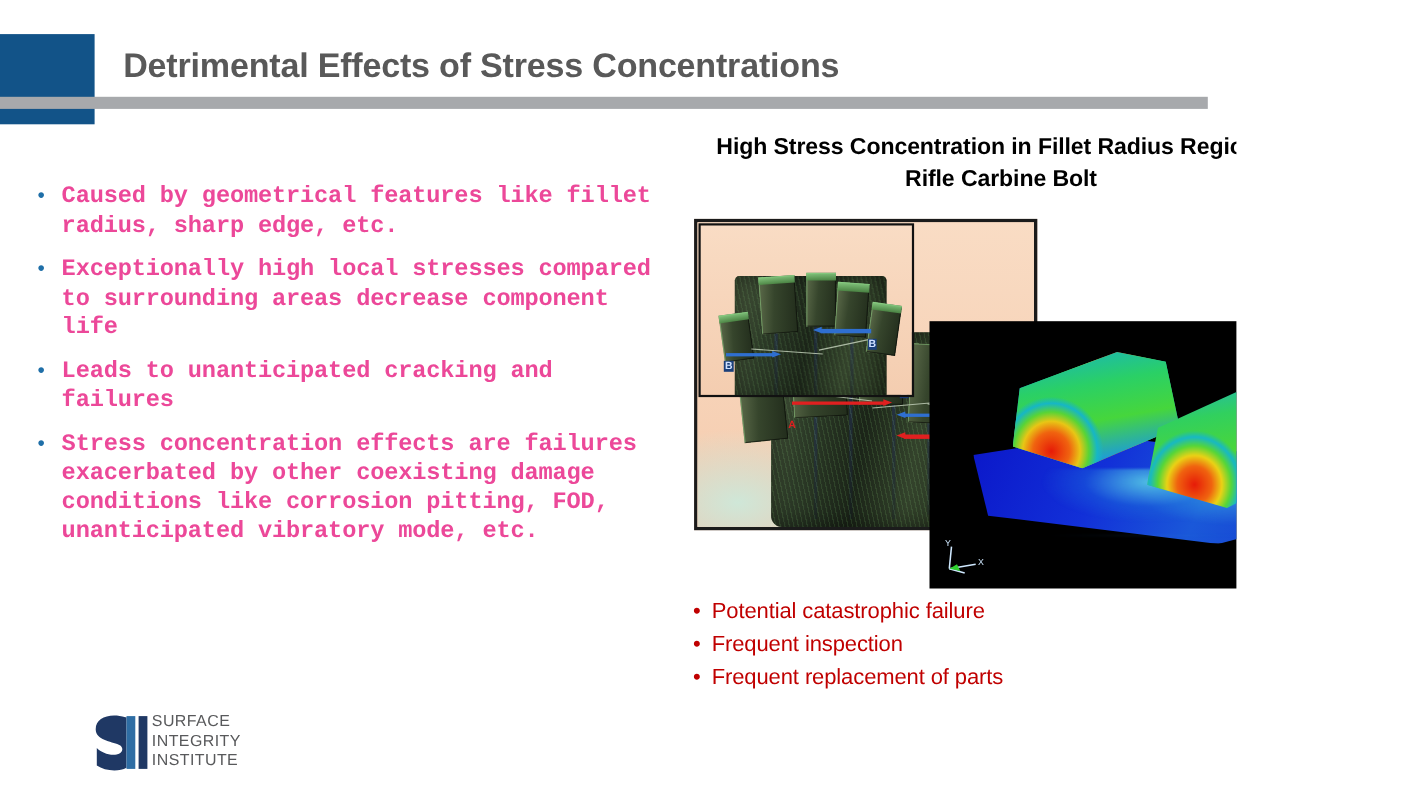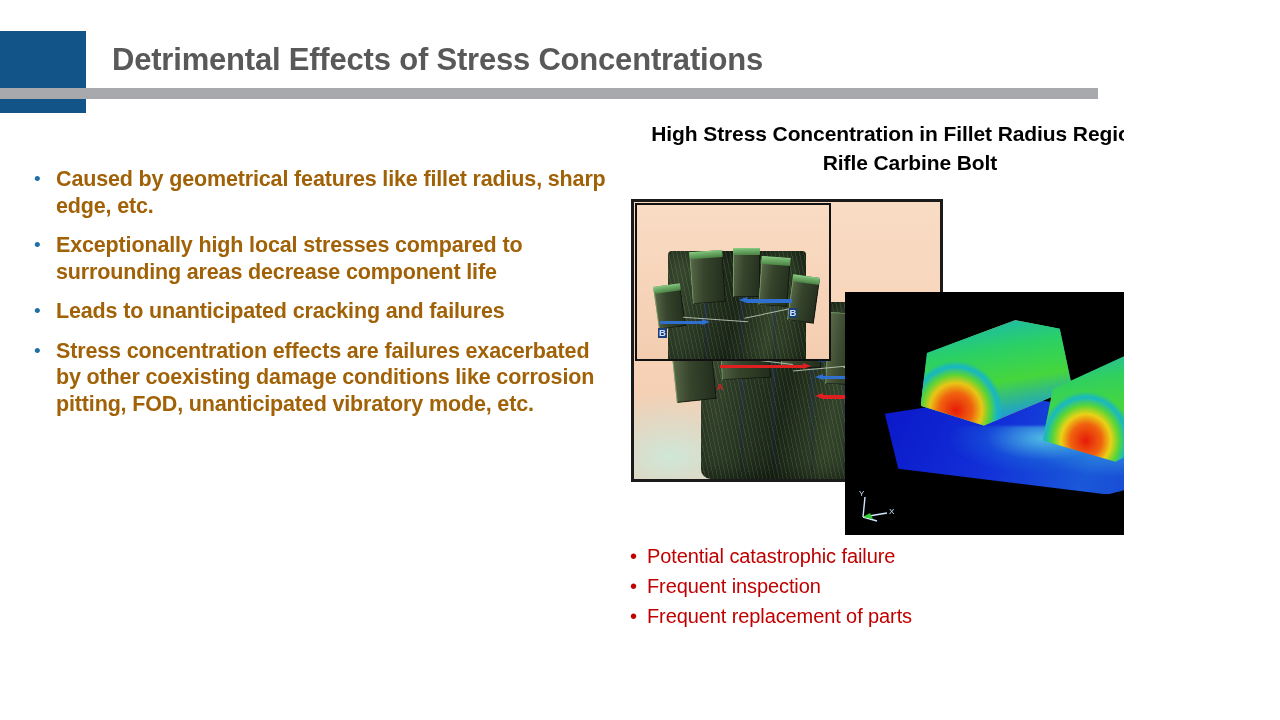--- a/index.html
+++ b/index.html
@@ -66,23 +66,24 @@
     padding-top: 8px;
     color: #1f6fa8;
     font-size: 19px;
     line-height: 10px;
     text-align: left;
   }
   .bullet-text {
     flex: 1 1 auto;
     font-size: 21.5px;
     font-weight: bold;
-    color: #a16207;
+    color: #ec4899;
     line-height: 26.5px;
     letter-spacing: -0.15px;
+    font-family: Liberation Mono, monospace;
   }
 
   
   .photo-heading {
     position: absolute;
     left: 648px;
     top: 119px;
     width: 524px;
     text-align: center;
     font-size: 21px;
@@ -508,14 +509,26 @@
       <div class="cons-dot">•</div>
       <div class="cons-text">Frequent inspection</div>
     </div>
 
     <div class="cons-row">
       <div class="cons-dot">•</div>
       <div class="cons-text">Frequent replacement of parts</div>
     </div>
   </div>
 
+  <div class="logo">
+    <svg class="logo-mark" viewBox="0 0 56 58">
+      <path d="M30 6 C16 2 3 6 3 17 C3 27 17 28 24 31 C29 33 28 39 22 40 C15 41 8 38 4 34 L4 50 C11 55 24 56 31 52 L31 6 Z" fill="#1f3864"></path>
+      <rect x="31" y="5" width="8" height="48" fill="#2e6da4"></rect>
+      <rect x="42" y="5" width="8" height="48" fill="#1f3864"></rect>
+    </svg>
+    <div class="logo-text">
+      <div>SURFACE</div>
+      <div>INTEGRITY</div>
+      <div>INSTITUTE</div>
+    </div>
+  </div>
 
 </div>
 
 </body></html>

